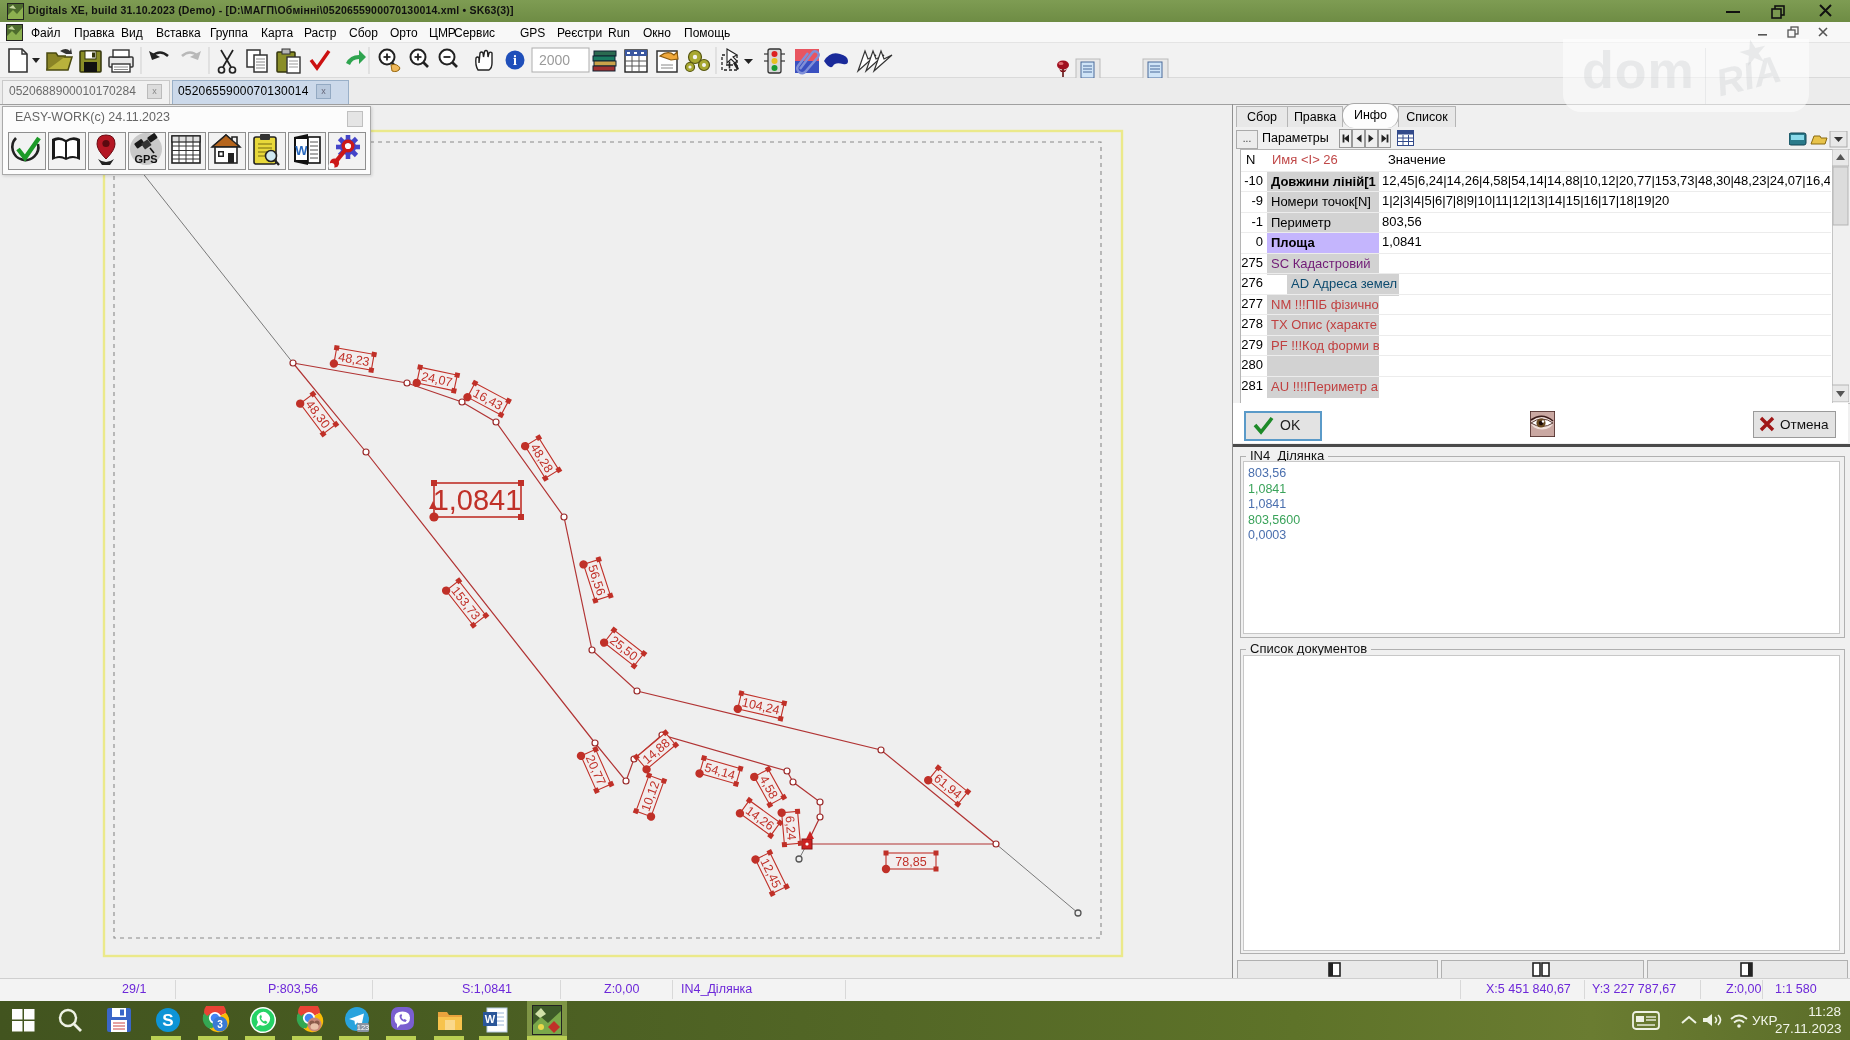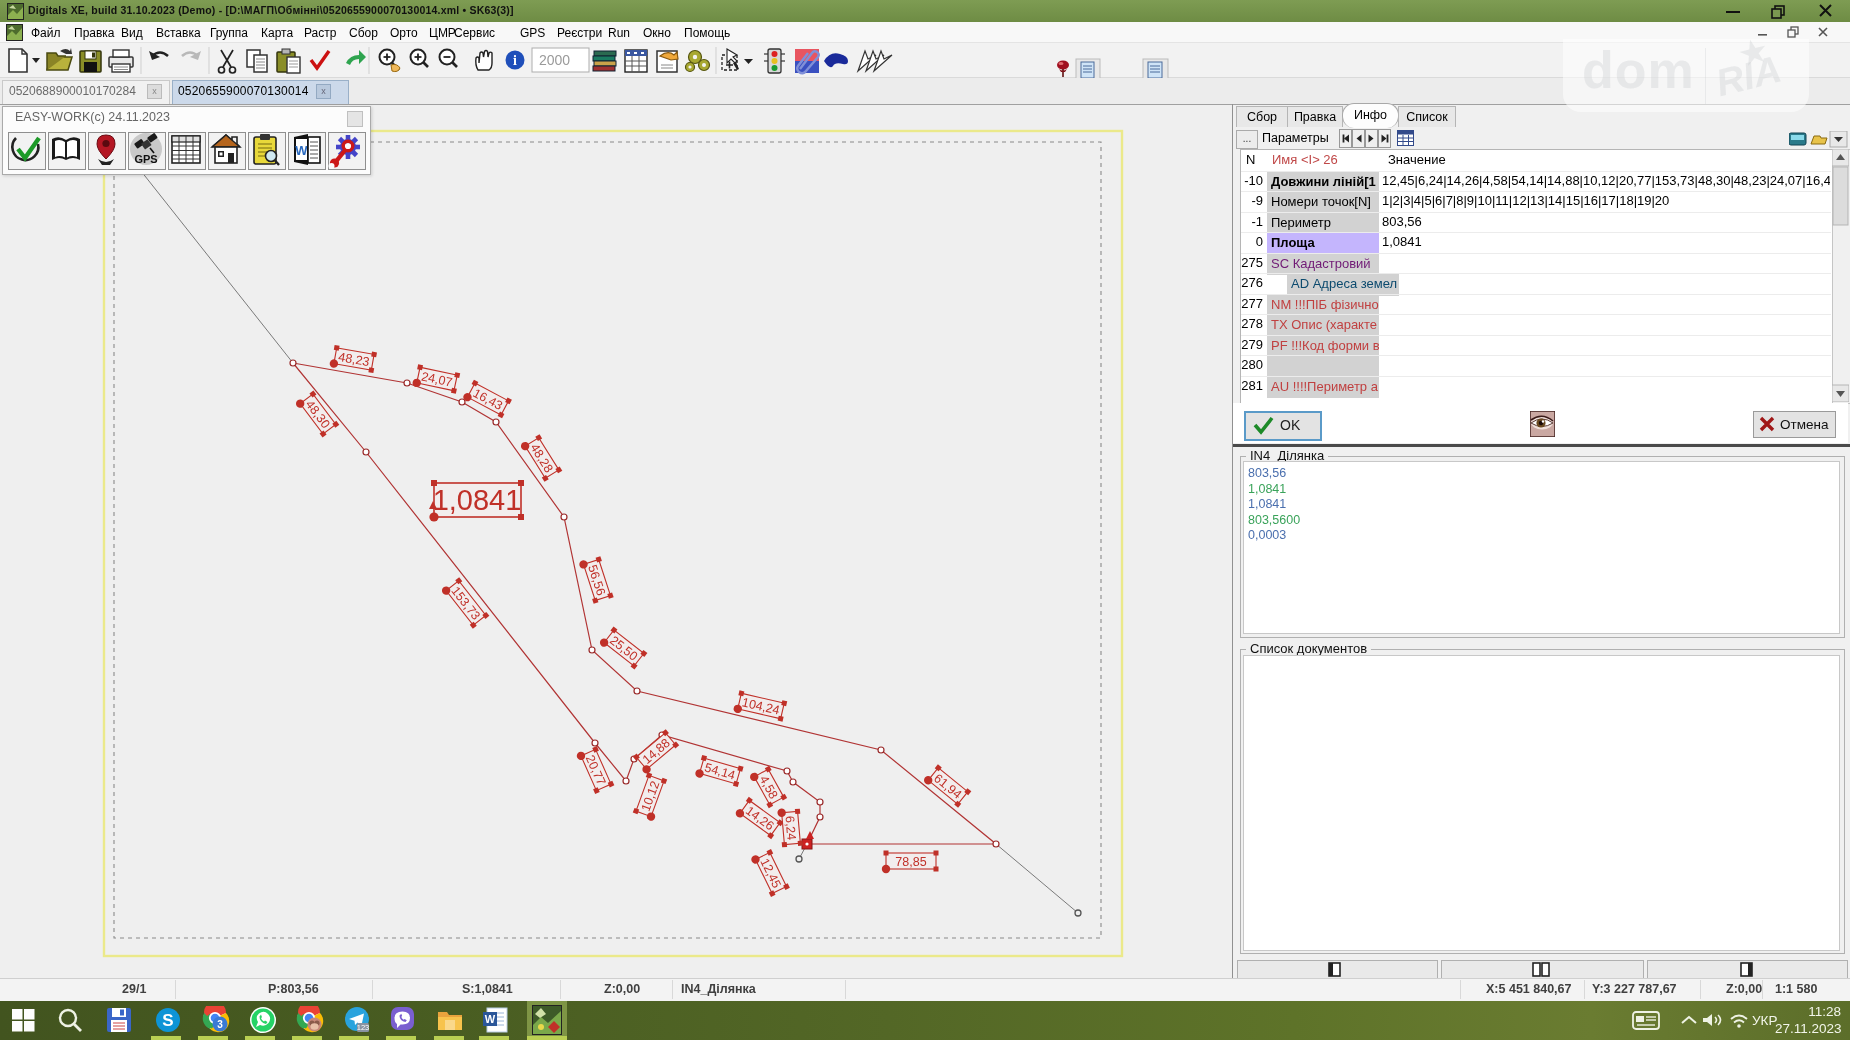--- a/index.html
+++ b/index.html
@@ -16,21 +16,21 @@
 
 #tabbar{left:0;top:78px;width:1850px;height:26px;background:#ececec;}
 .dtab{position:absolute;top:80px;height:24px;font-size:12px;}
 
 #mapbg{left:0;top:105px;width:1232px;height:873px;background:#efefef;}
 #rpanel{left:1233px;top:105px;width:617px;height:873px;background:#f0f0f0;}
 #vsplit{left:1232px;top:104px;width:1px;height:874px;background:#909090;}
 #hline104{left:0;top:104px;width:1850px;height:1px;background:#a0a0a0;}
 
 #statusbar{left:0;top:978px;width:1850px;height:23px;background:#f3f3f3;border-top:1px solid #cfcfcf;}
-.st{position:absolute;top:982px;font-size:12.5px;color:#404040;font-weight:bold;}
+.st{position:absolute;top:982px;font-size:12.5px;color:#6d28d9;}
 .ssep{position:absolute;top:980px;width:1px;height:19px;background:#d8d8d8;}
 
 #taskbar{left:0;top:1001px;width:1850px;height:39px;background:linear-gradient(90deg,#42541f 0%,#485c21 22%,#536726 48%,#5e7329 70%,#6a7c31 86%,#5c6e2a 100%);}
 .runbar{position:absolute;top:1036px;height:4px;width:30px;background:#b9cf52;}
 
 #ew{left:2px;top:106px;width:367px;height:67px;background:#fcfcfc;border:1px solid #aaa;box-shadow:1px 1px 3px rgba(0,0,0,.15);}
 #ewtitle{left:12px;top:3px;font-size:12.5px;color:#666;}
 .ewb{position:absolute;top:25px;width:36px;height:36px;background:#f2f2f2;border:1px solid #8f8f8f;}
 
 .rtab{position:absolute;font-size:12.5px;color:#000;border:1px solid #b5b5b5;border-bottom:none;background:#e8e8e8;text-align:center;}

